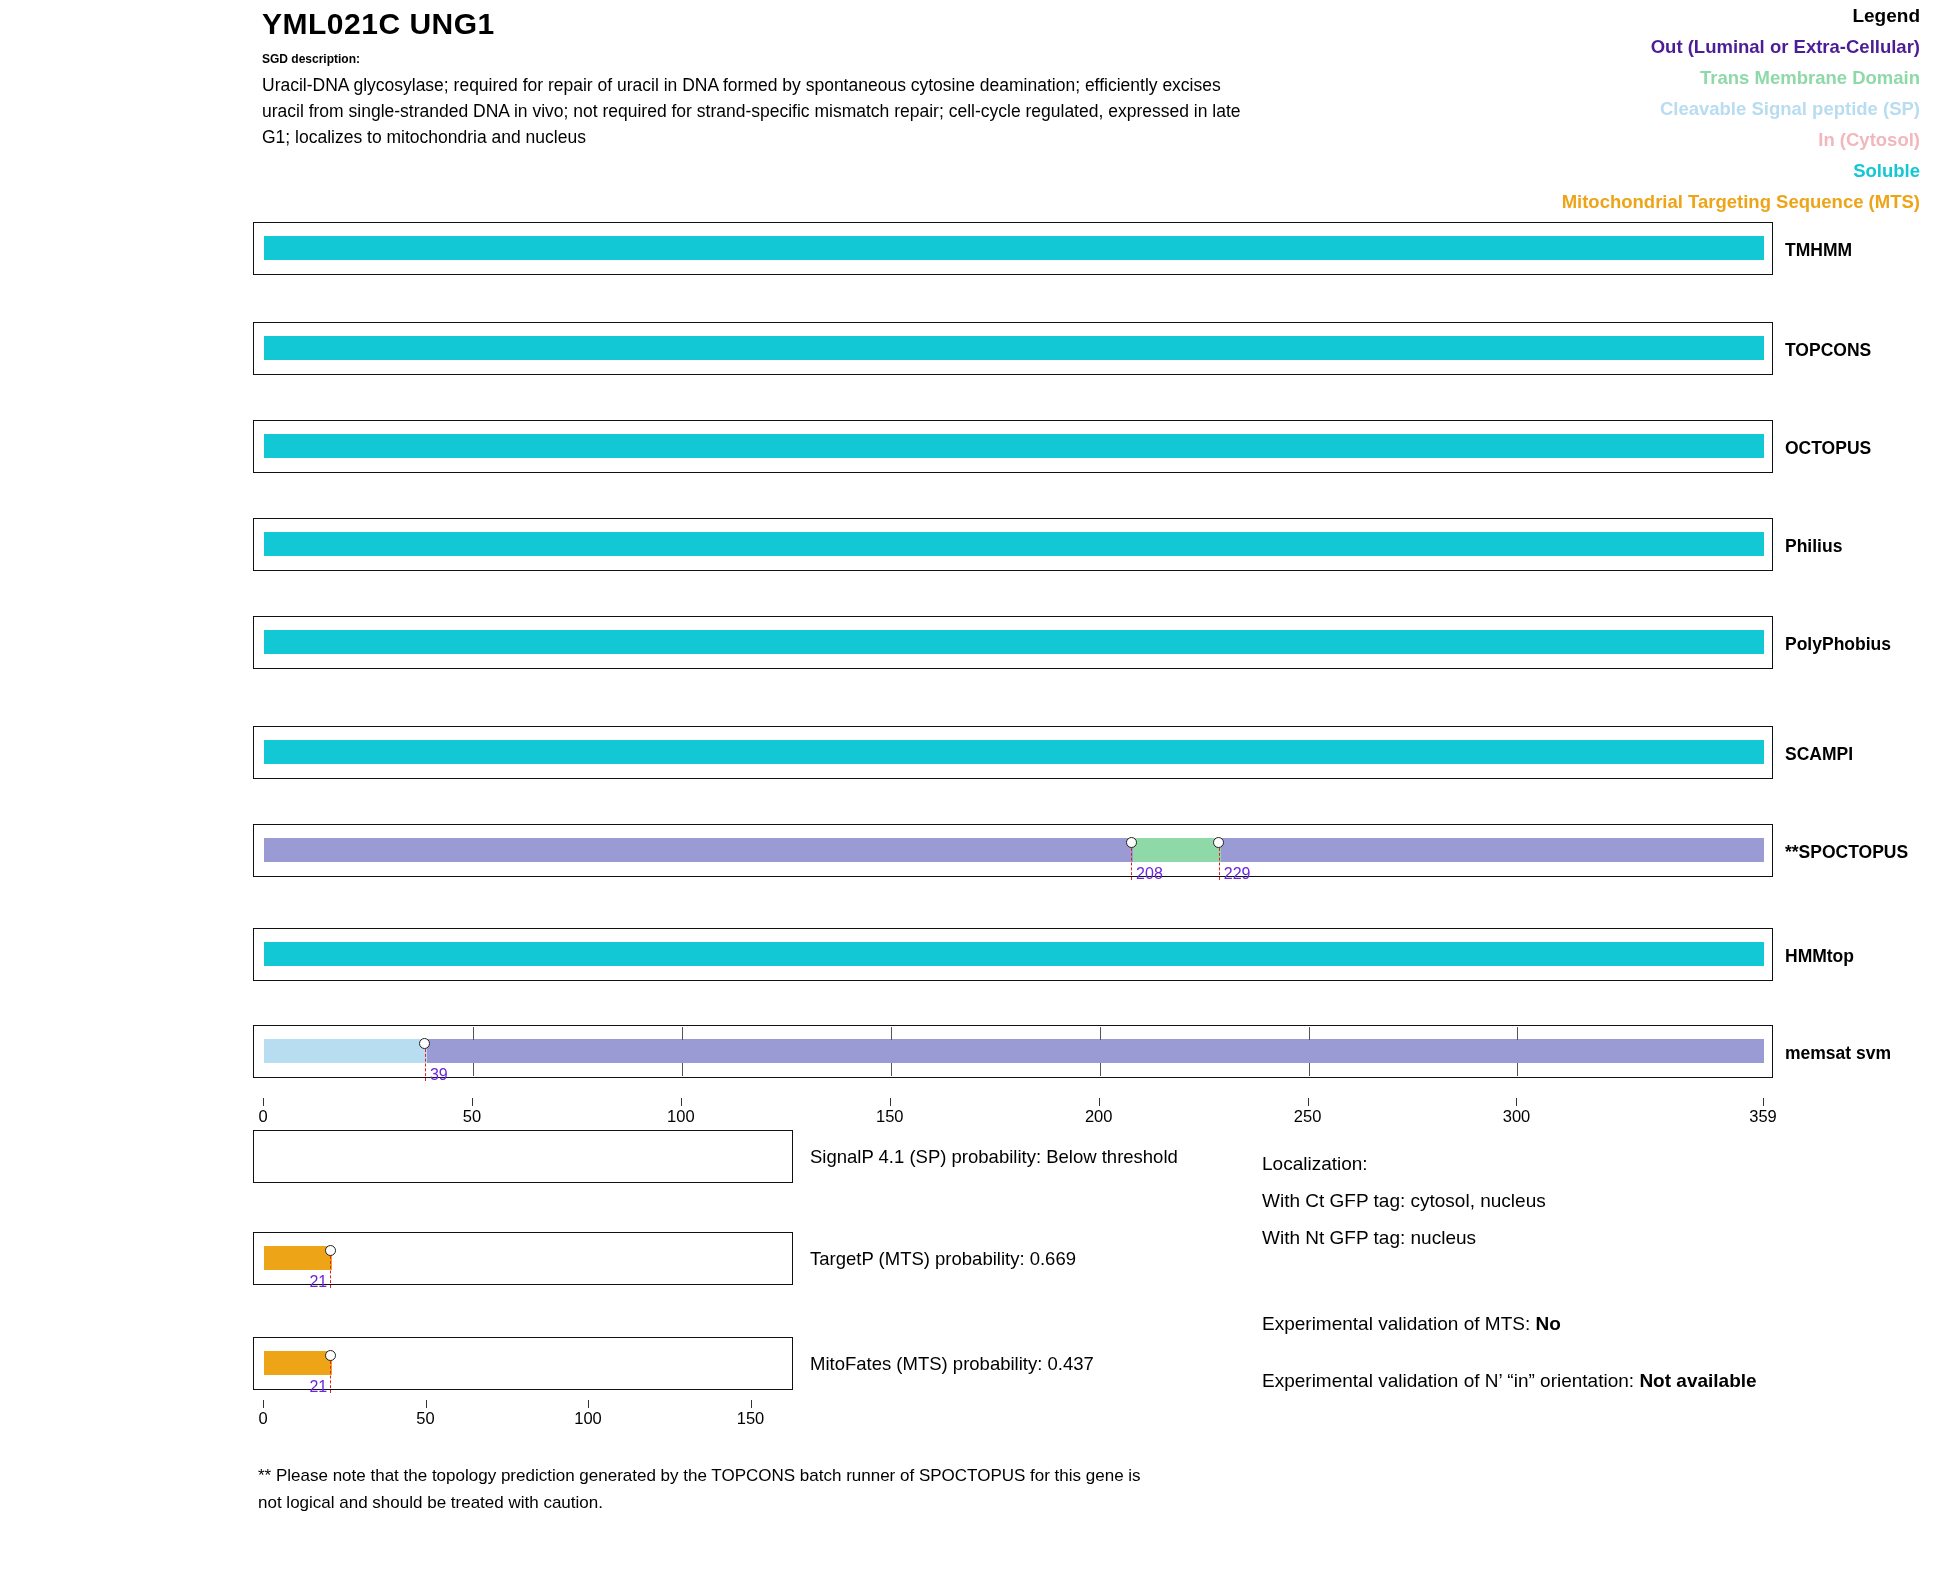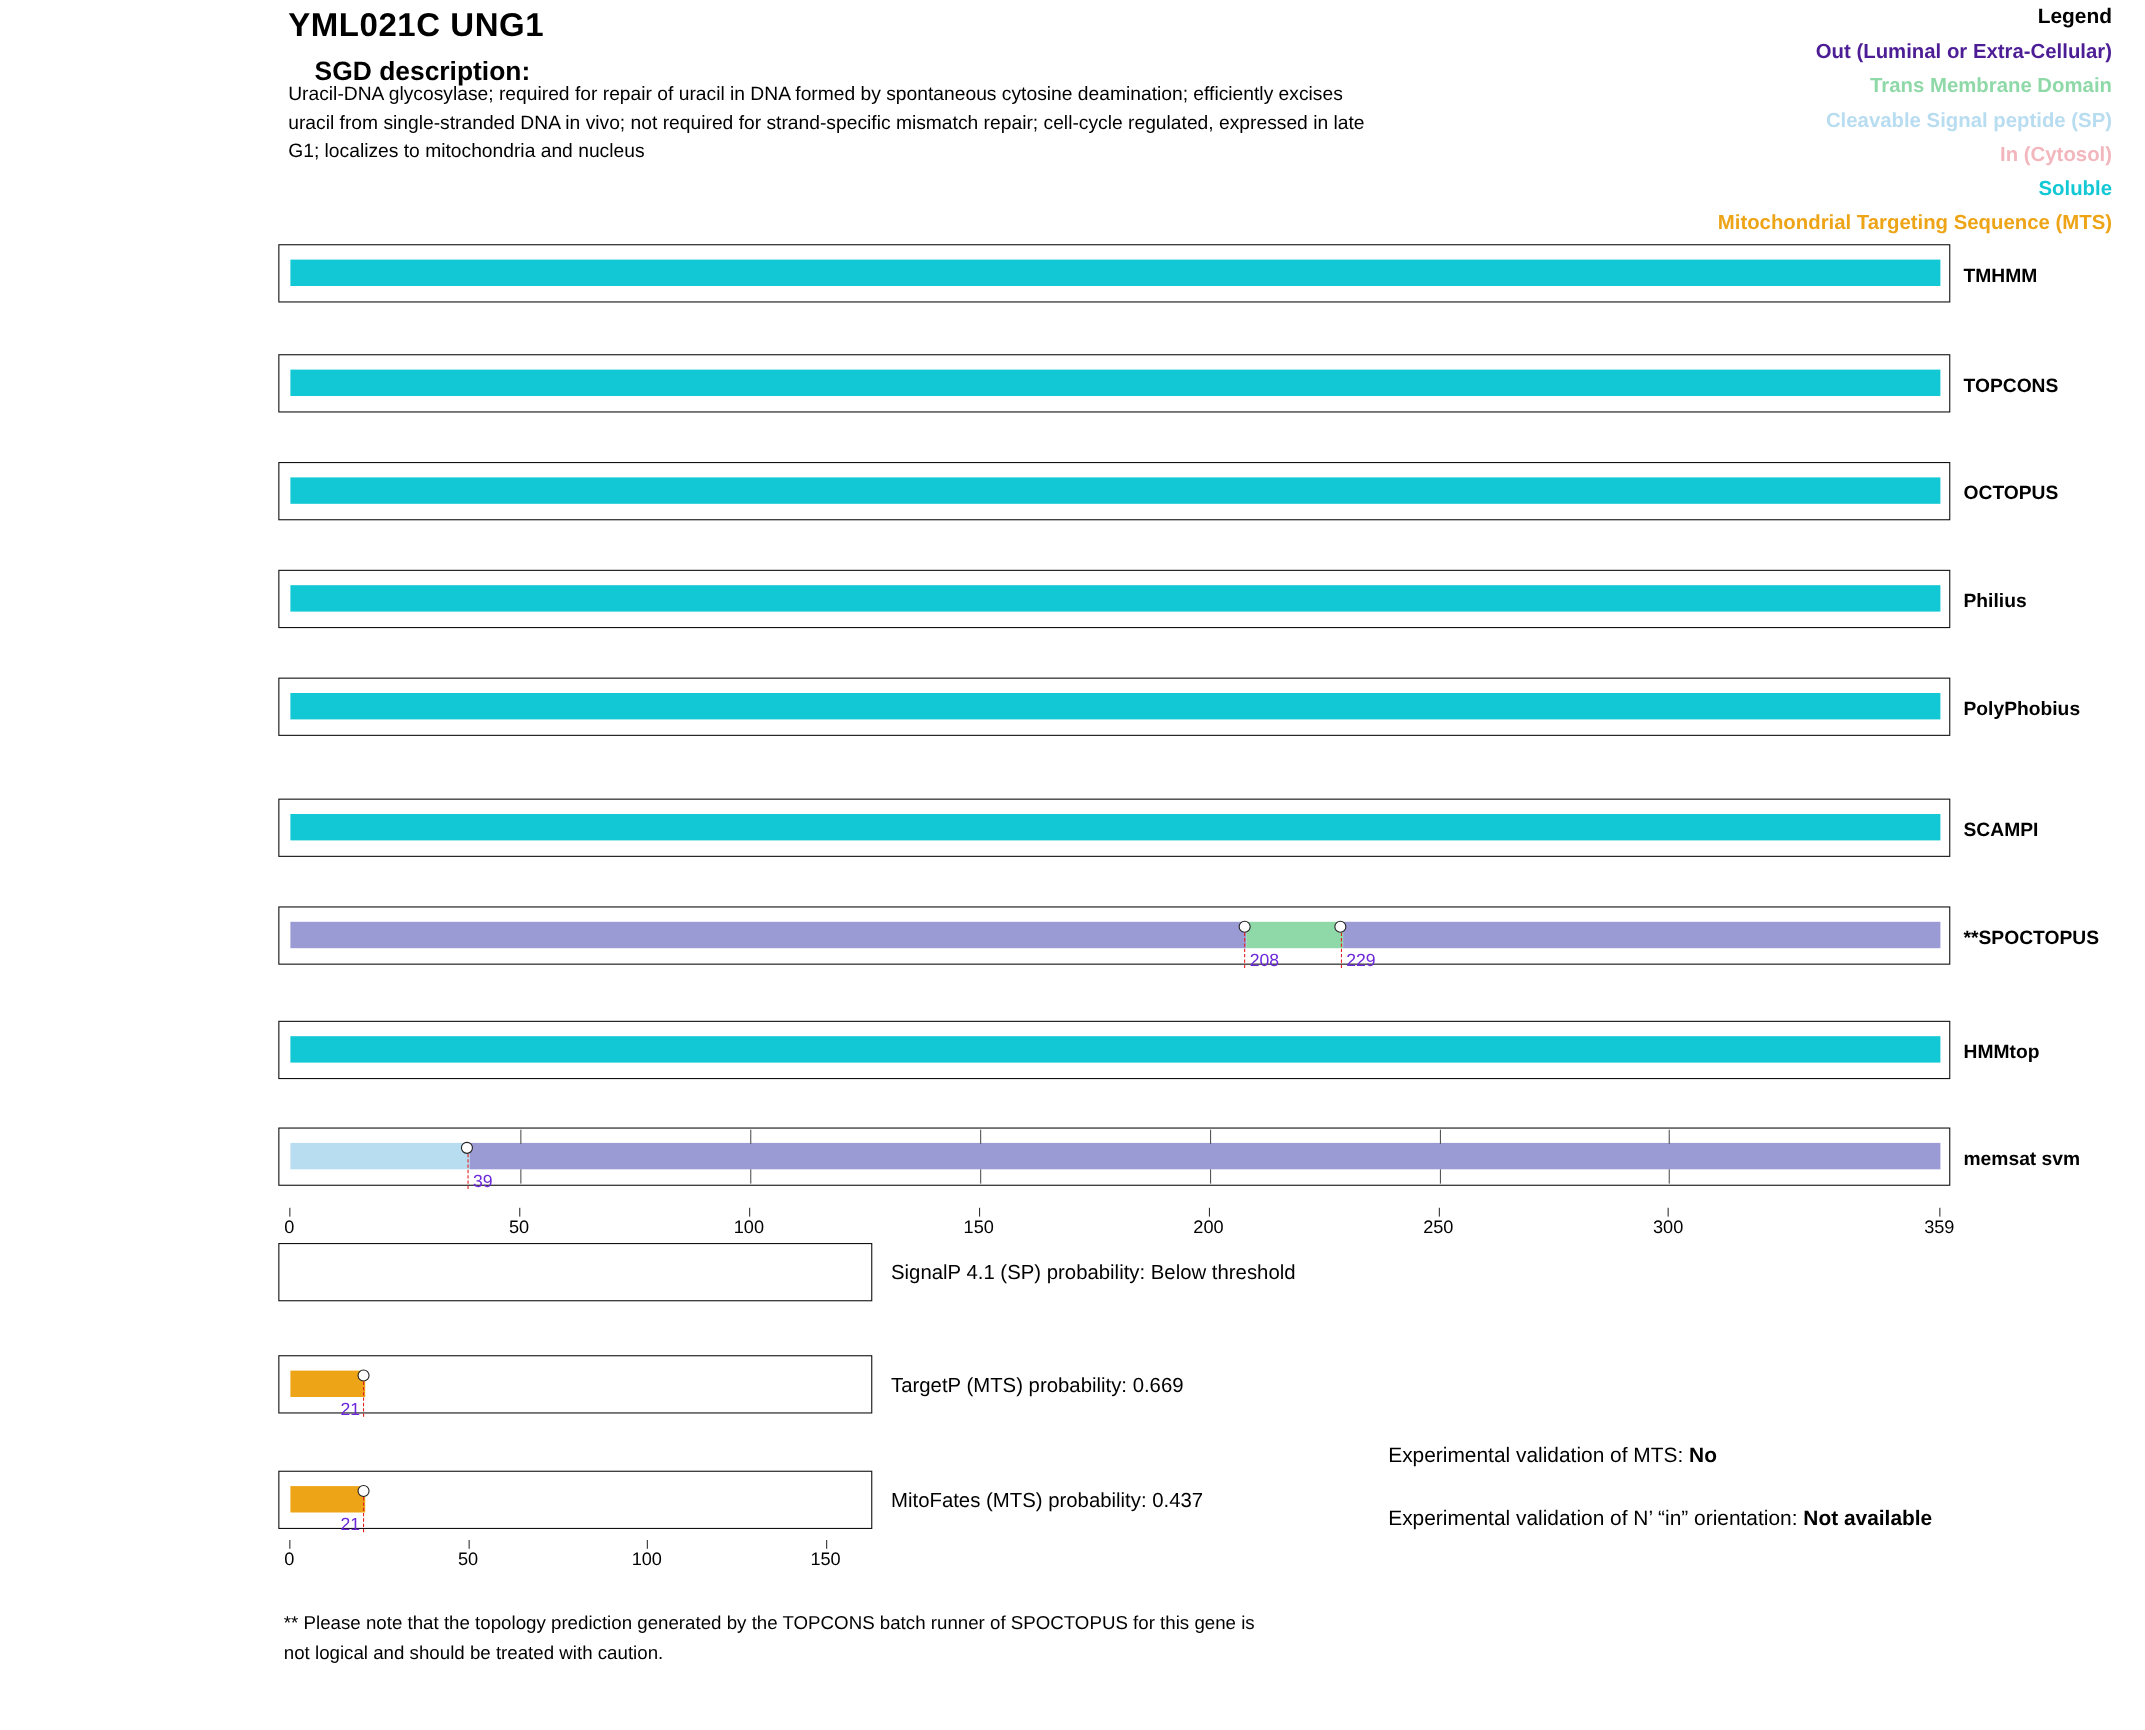--- a/index.html
+++ b/index.html
@@ -28,23 +28,22 @@
     left: 262px;
     top: 7px;
     font-size: 30px;
     font-weight: bold;
     letter-spacing: 0.5px;
   }
   #sgd-label {
     position: absolute;
     left: 262px;
     top: 52px;
-    font-size: 24px;
-    font-weight: bold;
-    margin-left: 24px;
+    font-size: 12px;
+    font-weight: bold;
   }
   #sgd-desc {
     position: absolute;
     left: 262px;
     top: 72px;
     width: 1000px;
     font-size: 17.5px;
     line-height: 26px;
   }
 
@@ -371,20 +370,25 @@
       <div class="tick" style="left: 10px;"></div>
       <div class="tick-label" style="left: 10px;">0</div>
       <div class="tick" style="left: 172.5px;"></div>
       <div class="tick-label" style="left: 172.5px;">50</div>
       <div class="tick" style="left: 335px;"></div>
       <div class="tick-label" style="left: 335px;">100</div>
       <div class="tick" style="left: 497.5px;"></div>
       <div class="tick-label" style="left: 497.5px;">150</div>
     </div>
 
+  <div class="info-block" style="top:1145px">
+    <div style="font-weight:normal">Localization:</div>
+    <div>With Ct GFP tag: cytosol, nucleus</div>
+    <div>With Nt GFP tag: nucleus</div>
+  </div>
 
   <div class="info-block" style="top:1305px">
     <span>Experimental validation of MTS: </span><b>No</b>
   </div>
 
   <div class="info-block" style="top:1365px; width:620px; line-height:32px">
     <span>Experimental validation of N’ “in” orientation: </span><b>Not available</b>
   </div>
 
   <div id="footnote">** Please note that the topology prediction generated by the TOPCONS batch runner of SPOCTOPUS for this gene is not logical and should be treated with caution.</div>

